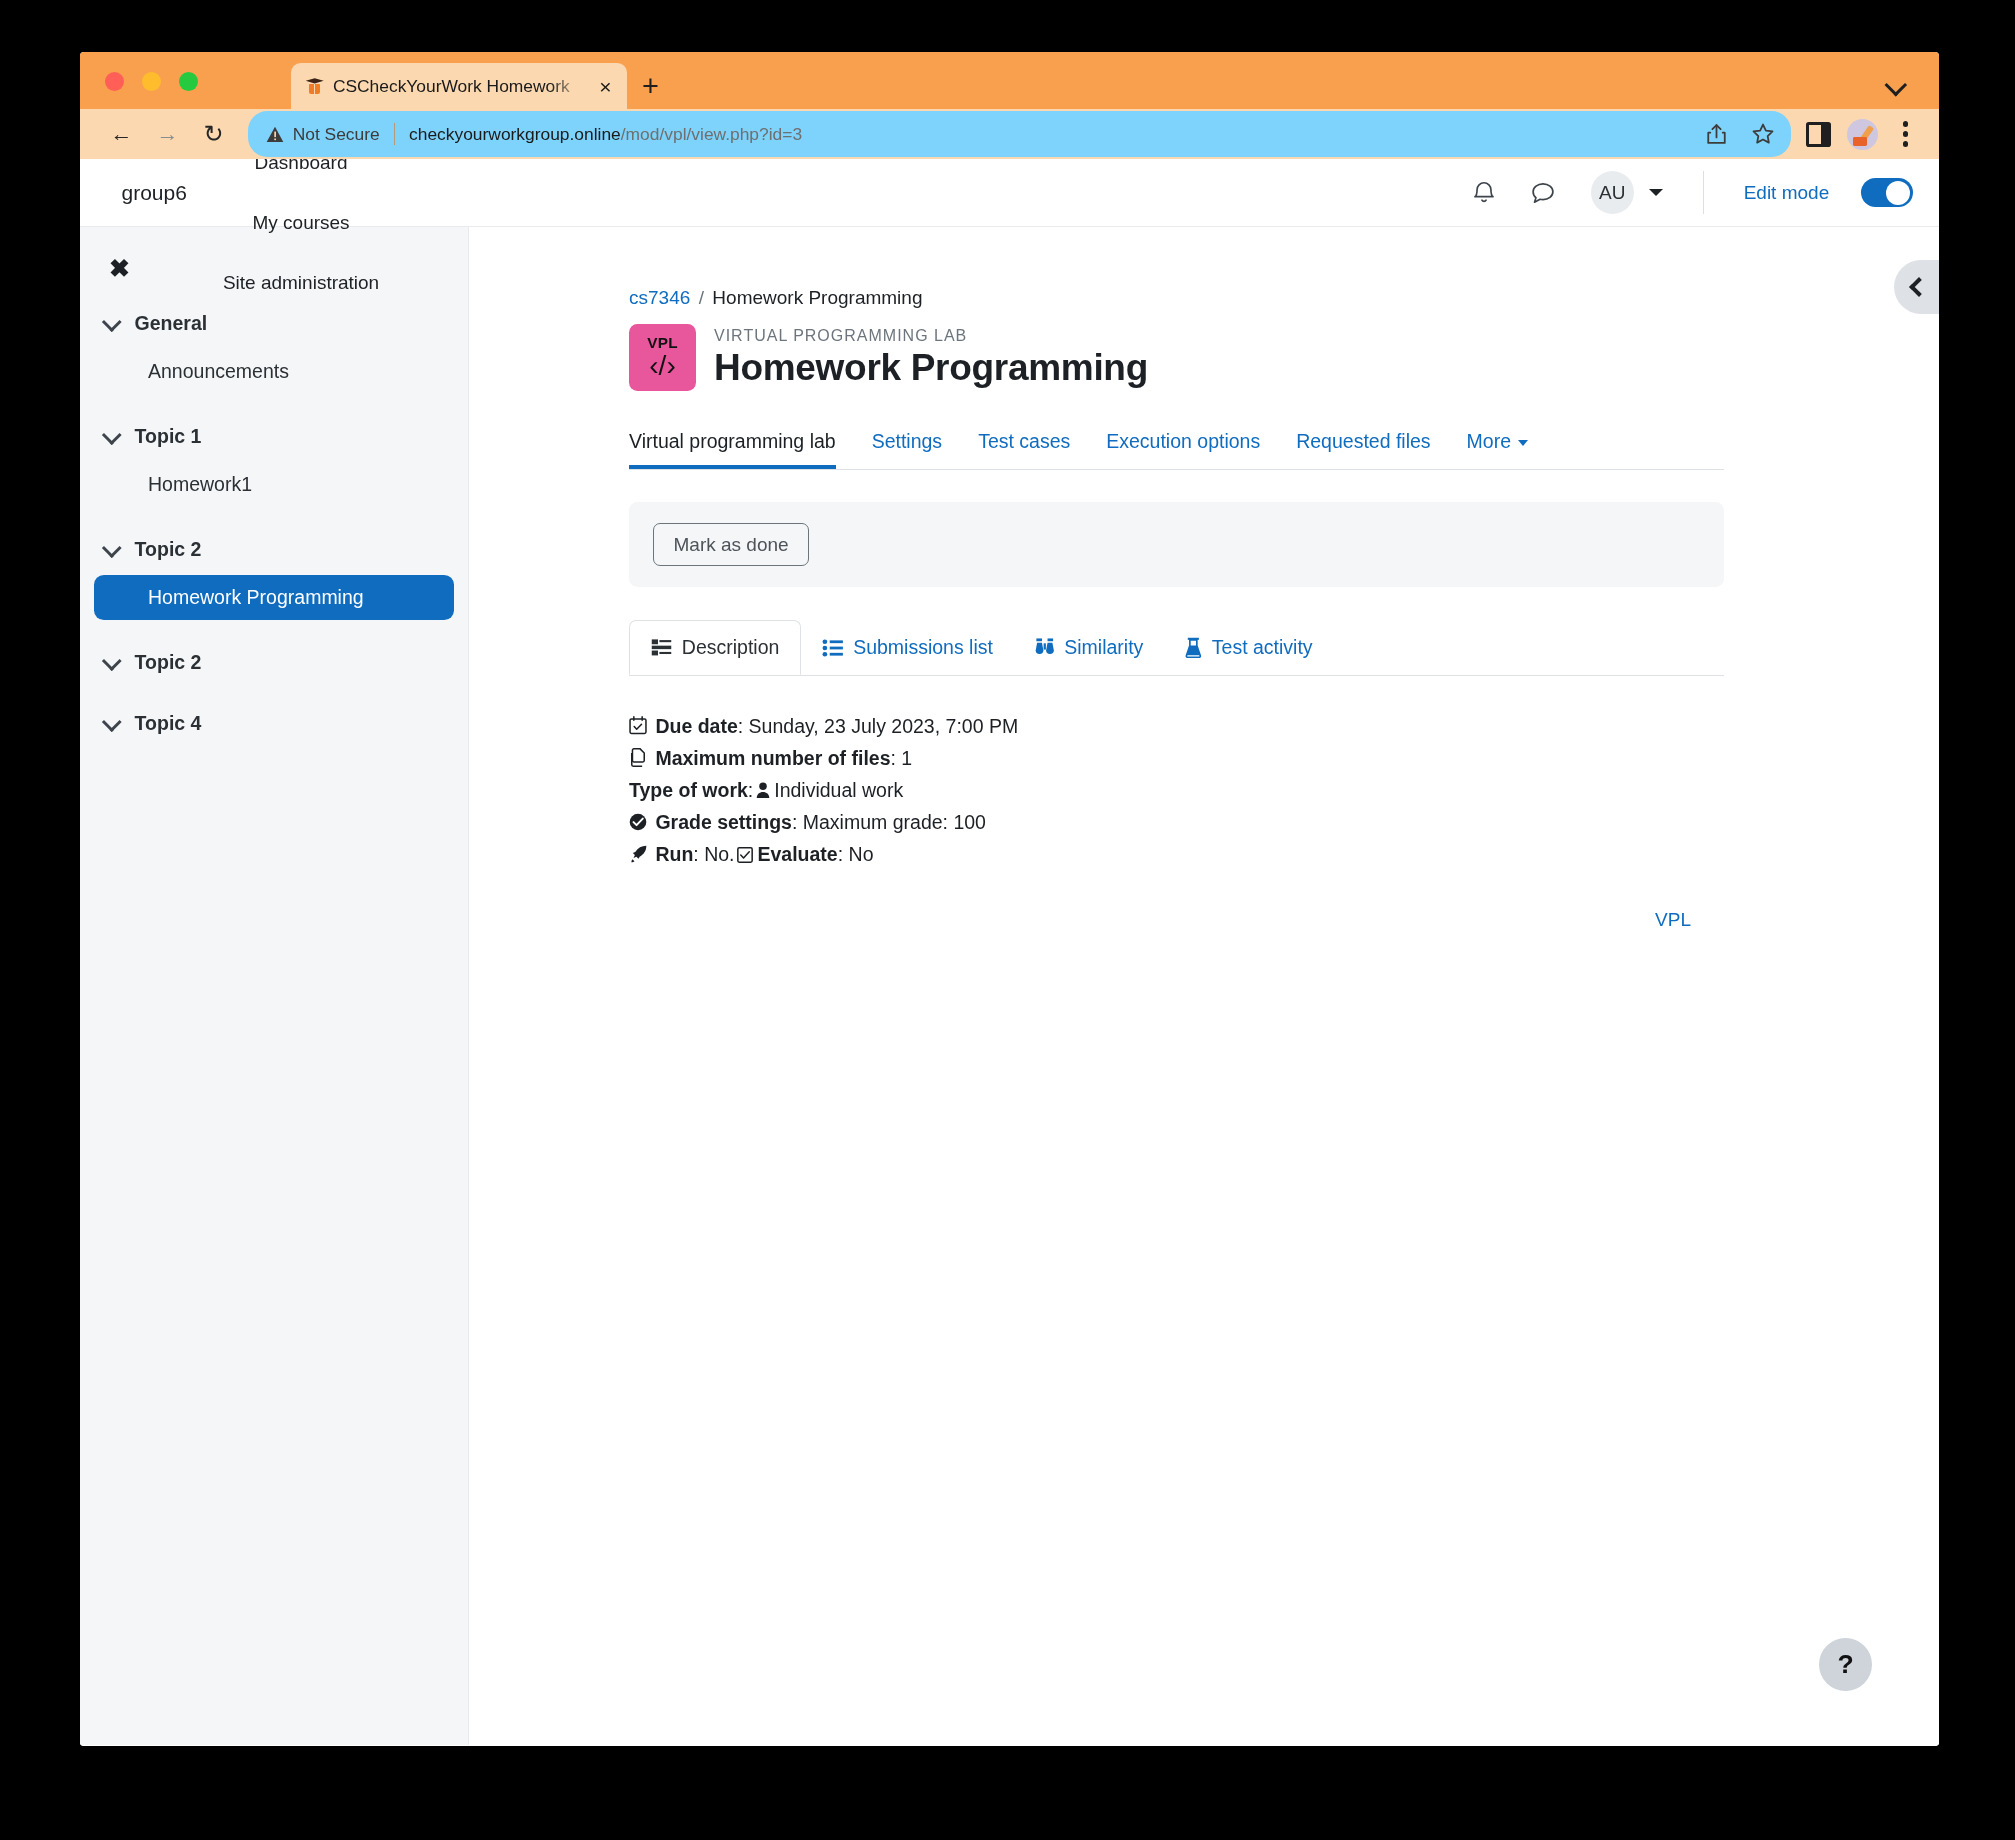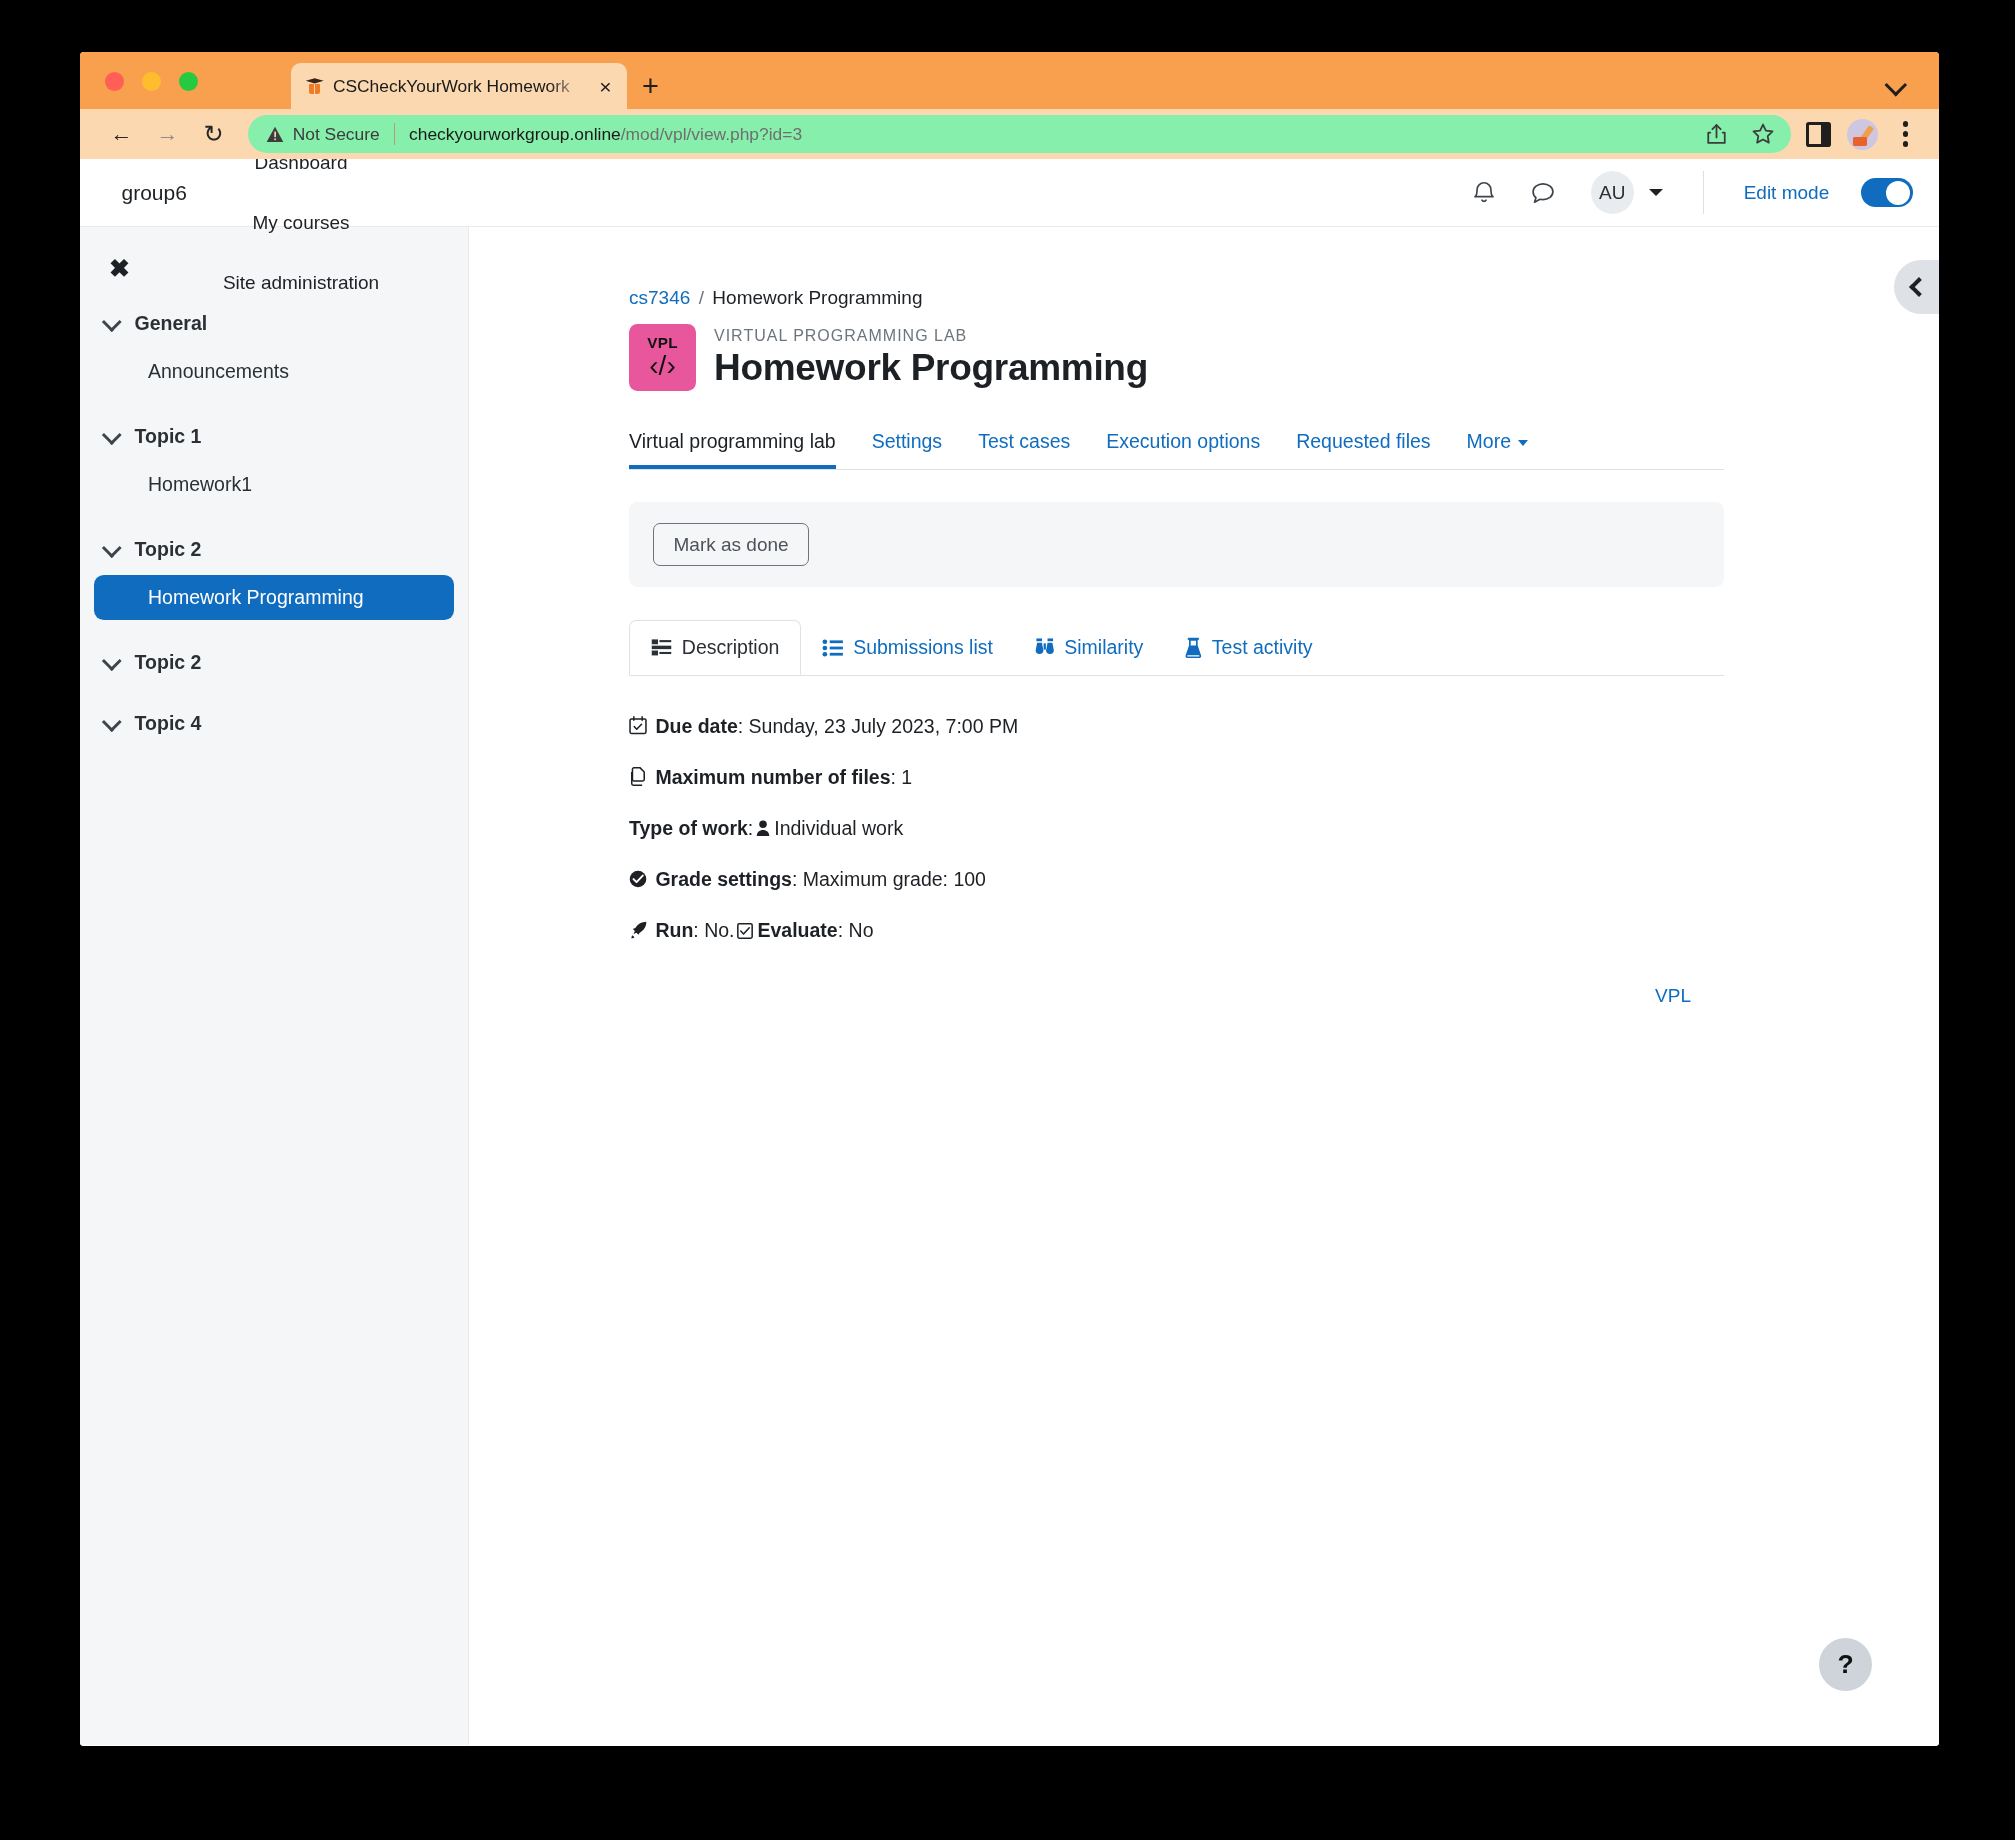--- a/index.html
+++ b/index.html
@@ -136,22 +136,22 @@
     font-size: 22px;
     color: #262626;
     position: relative;
   }
   .nav-btn.forward { color: #8c8c8c; margin-left: 7px; }
   .nav-btn.reload  { margin-left: 7px; font-size: 24px; }
 
   .omnibox {
     margin-left: 15.3px;
     flex: 1;
-    height: 38px;
-    background: #86efac;
+    height: 46px;
+    background: #7dd3fc;
     border-radius: 19.5px;
     display: flex;
     align-items: center;
     padding: 0 12.6px 0 18px;
     gap: 0;
     min-width: 0;
   }
   .warn-icon {
     width: 18px; height: 16.7px;
     position: relative;
@@ -538,21 +538,21 @@
     color: #2b3035;
     border: 0.7px solid #dee2e6;
     border-bottom: 0.7px solid #ffffff;
     border-radius: 7px 7px 0 0;
     background: #ffffff;
     margin-bottom: -0.7px;
   }
   .vtab svg { display:block; flex: 0 0 auto; }
 
   
-  .desc-list { display: flex; flex-direction: column; gap: 20px; }
+  .desc-list { display: flex; flex-direction: column; gap: 1px; }
   .desc-row {
     font-size: 19.5px;
     color: #1d2125;
     line-height: 1.6;
     display: flex;
     align-items: baseline;
     gap: 8.4px;
   }
   .desc-row b { font-weight: 700; }
   .di { flex: 0 0 auto; position: relative; top: 2.1px; }

